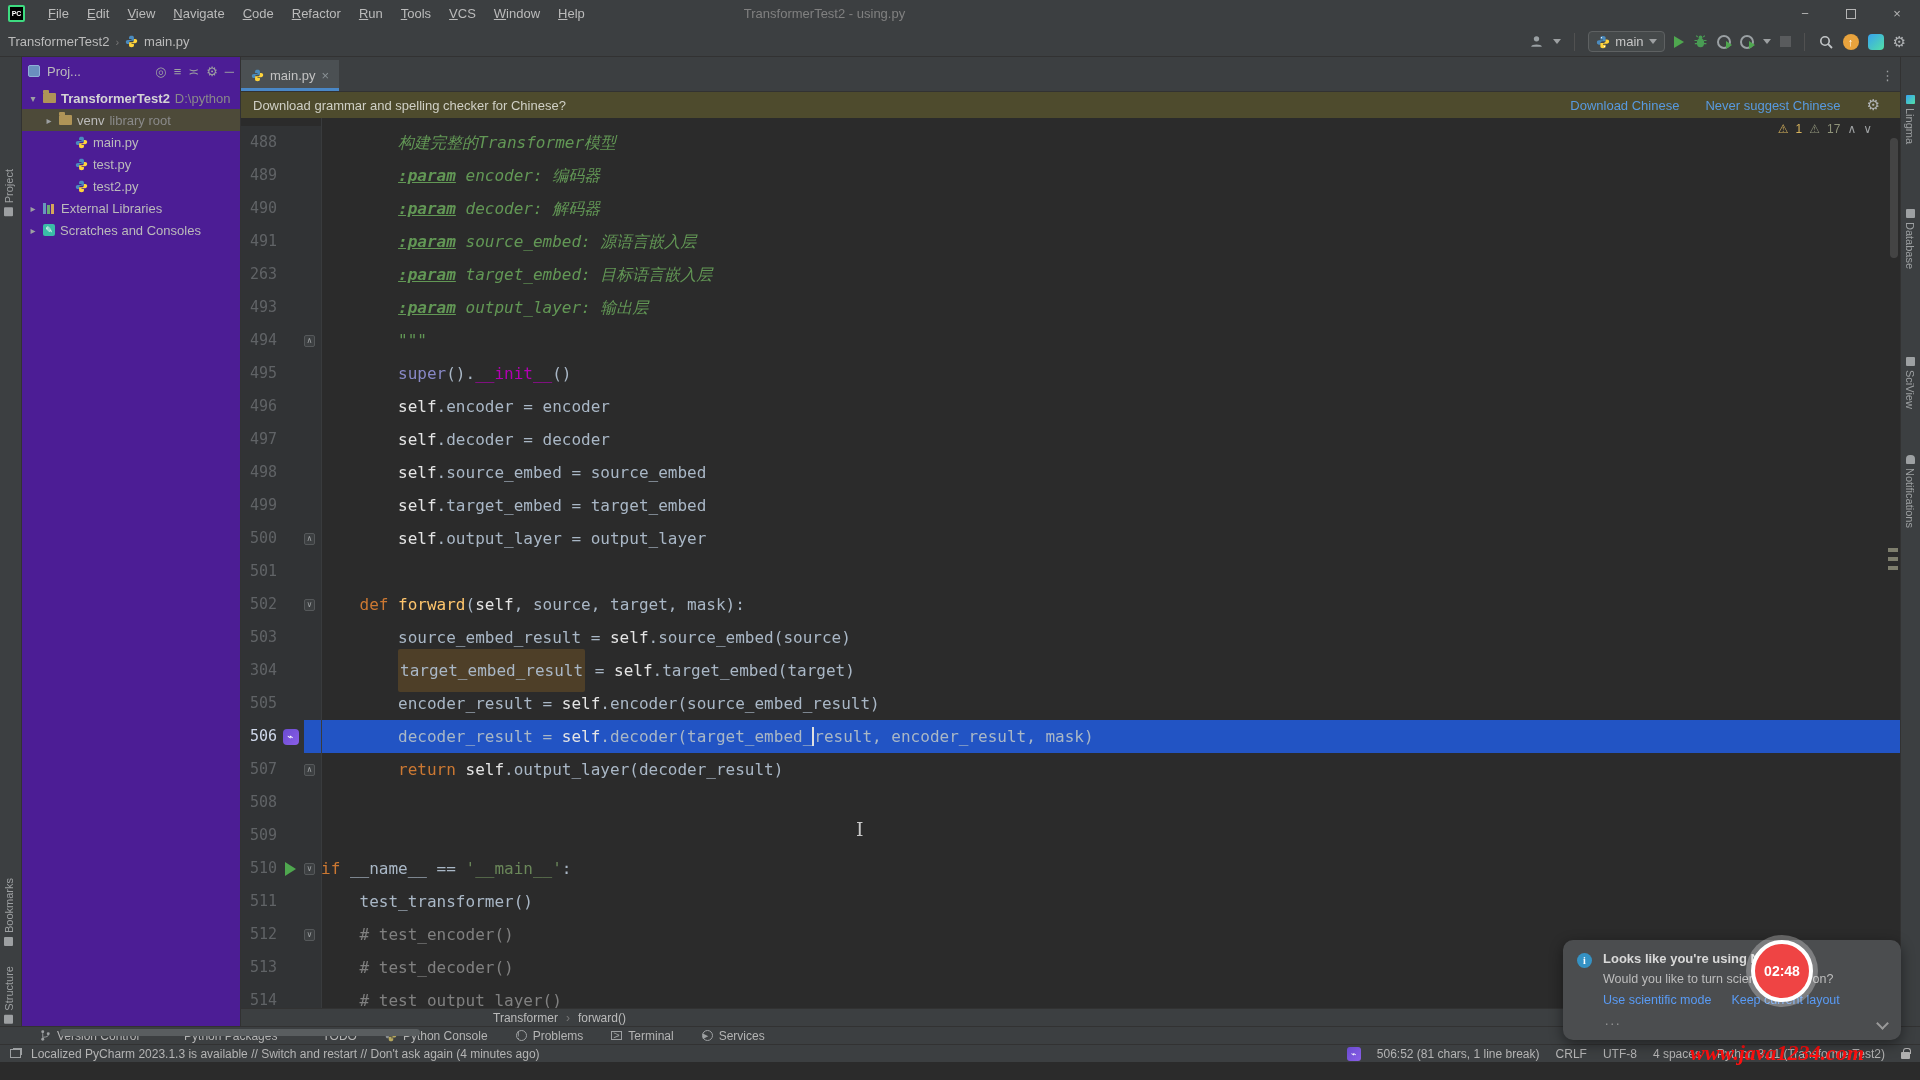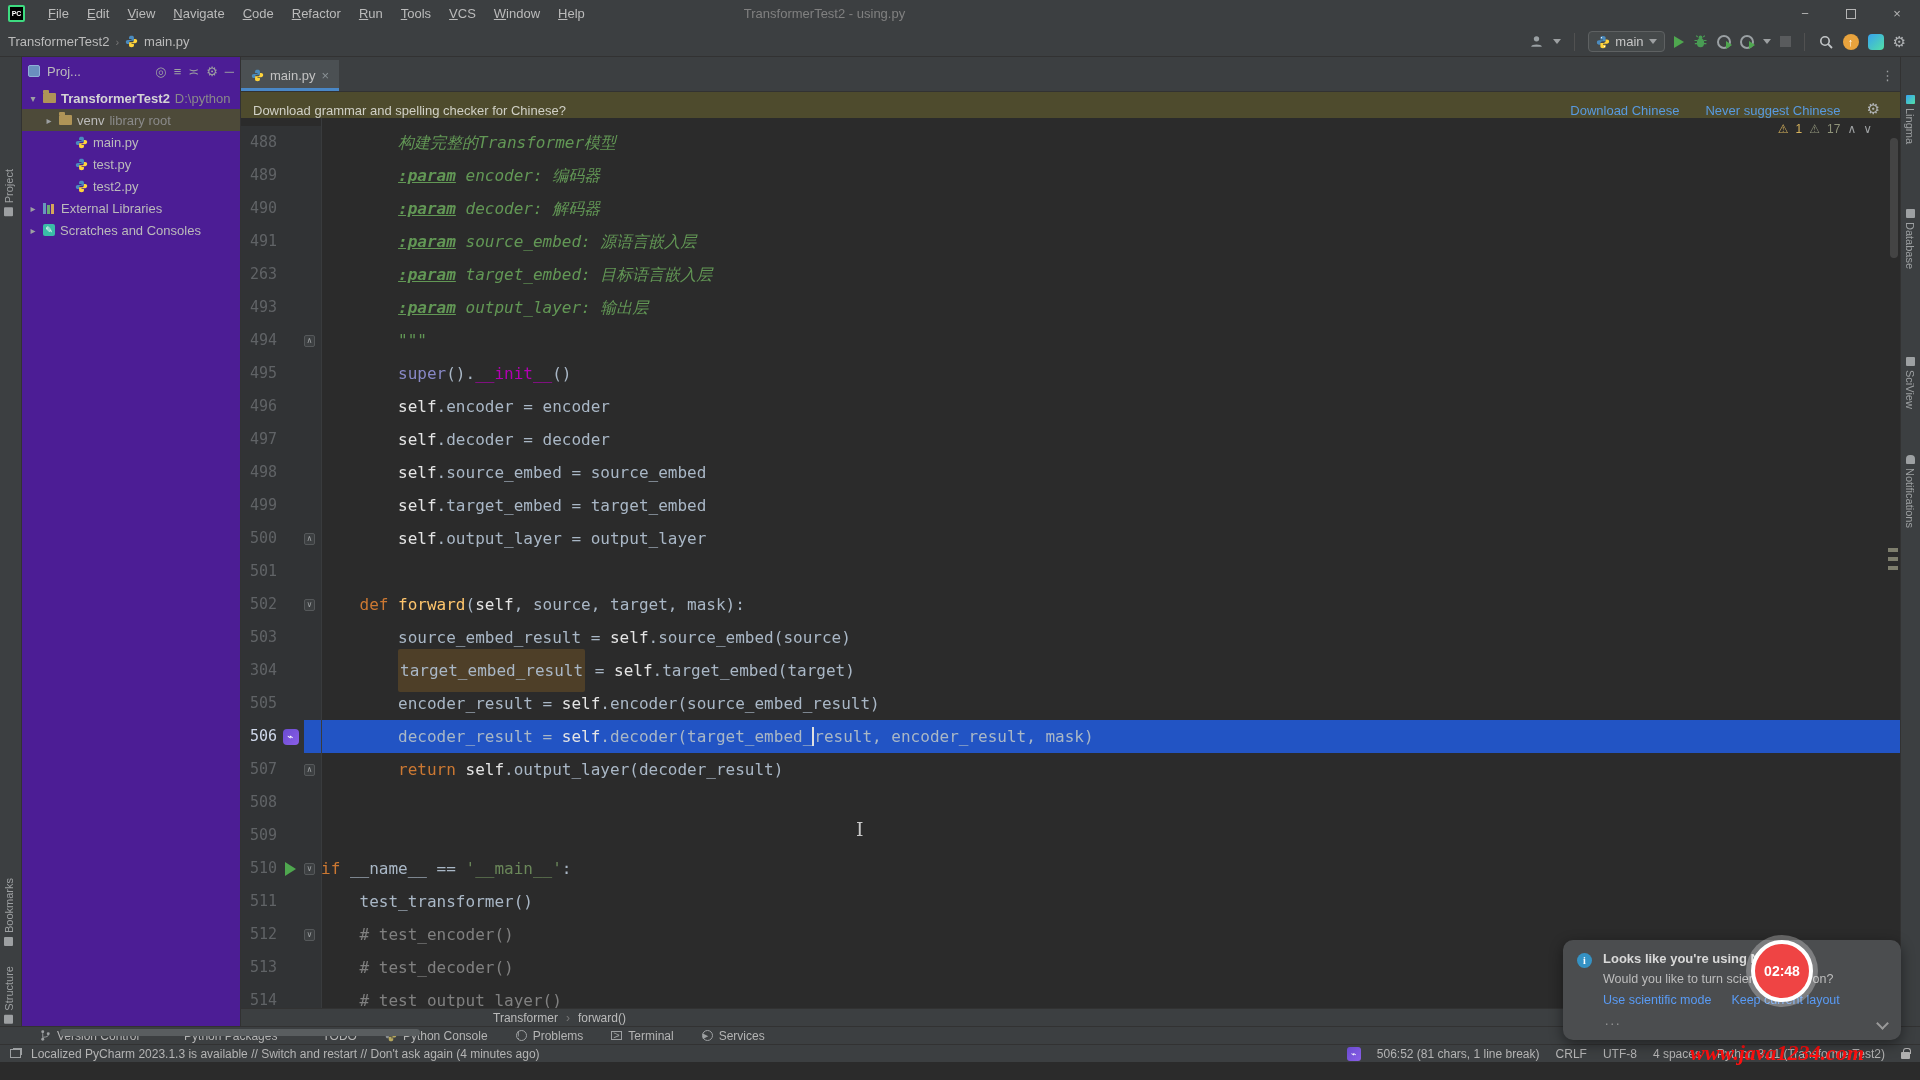--- a/index.html
+++ b/index.html
@@ -65,21 +65,21 @@
   .pysvg { flex:none; }
 
   
   .ezone { flex:1; display:flex; flex-direction:column; min-width:0; }
   .tabbar { height:35px; background:#3c3f41; border-bottom:1px solid #323232; display:flex; align-items:flex-end; position:relative;}
   .tab { height:31px; background:#4b5053; display:flex; align-items:center; gap:6px; padding:0 10px; font-size:13px; color:#c3c3c3; position:relative; }
   .tab::after { content:""; position:absolute; left:0; right:0; bottom:0; height:3px; background:#4a88c7; }
   .tab .close { color:#8a9296; font-size:13px; }
   .tab-dots { position:absolute; right:6px; bottom:8px; color:#9da0a2; font-size:13px; }
 
-  .banner { height:26px; background:#4e4b2d; display:flex; align-items:flex-end; padding:0 12px; font-size:13px; color:#d0d0c6; gap:26px;}
+  .banner { height:26px; background:#4e4b2d; display:flex; align-items:center; padding:8px 12px; font-size:13px; color:#d0d0c6; gap:26px;}
   .banner .spacer { flex:1; }
   .blink { color:#589ae0; }
   .banner .gear { margin-right:8px; }
 
   .editor { flex:1; position:relative; background:#2b2b2b; overflow:hidden; padding-top:8px;
             font-family:"DejaVu Sans Mono",monospace; font-size:16px; }
   .eline { height:33px; display:flex; align-items:center; }
   .lnum { width:36px; text-align:right; color:#606366; font-size:15px; background:#313335; height:33px; line-height:33px; flex:none;}
   .lmark { width:27px; background:#313335; height:33px; display:flex; align-items:center; justify-content:center; flex:none;}
   .lfold { width:17px; background:#313335; height:33px; display:flex; align-items:center; flex:none;}

